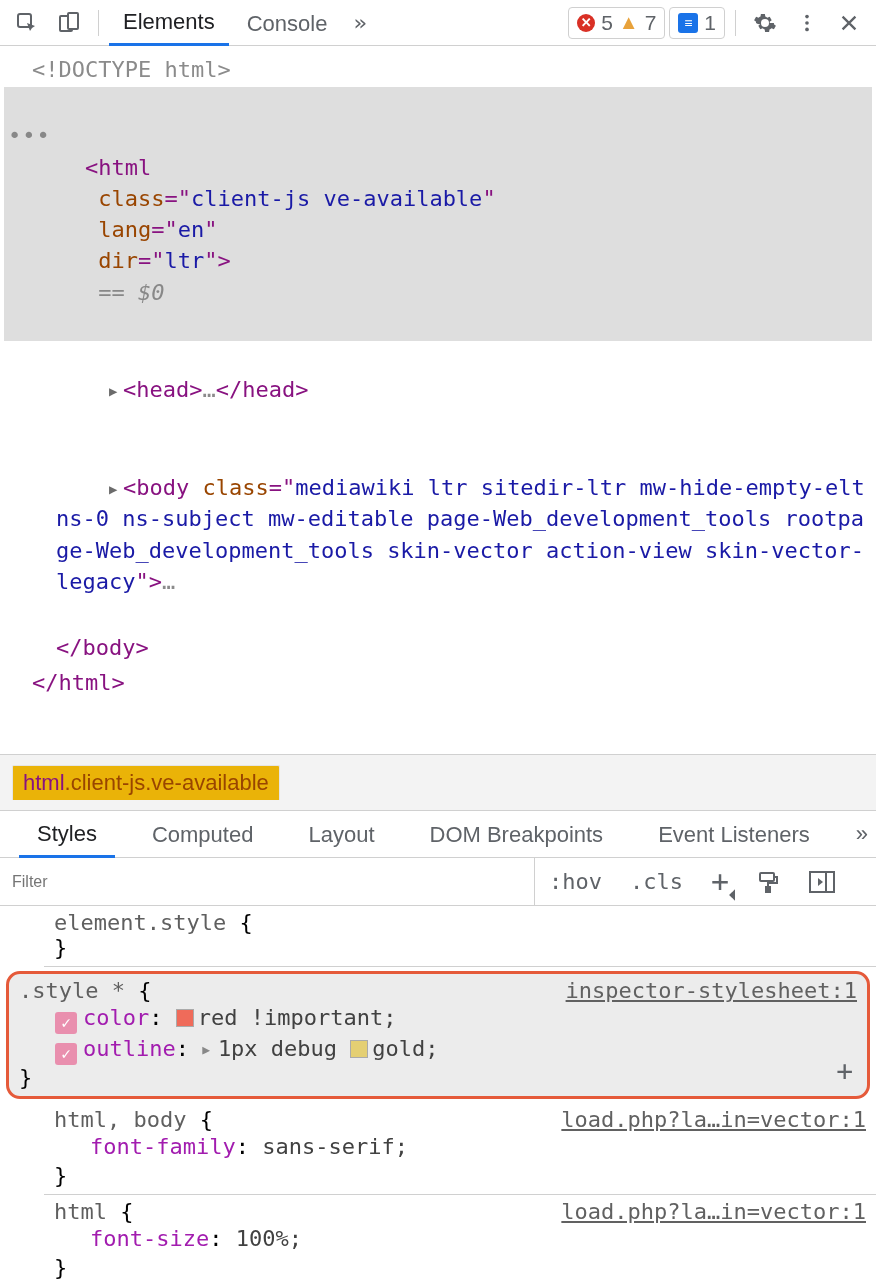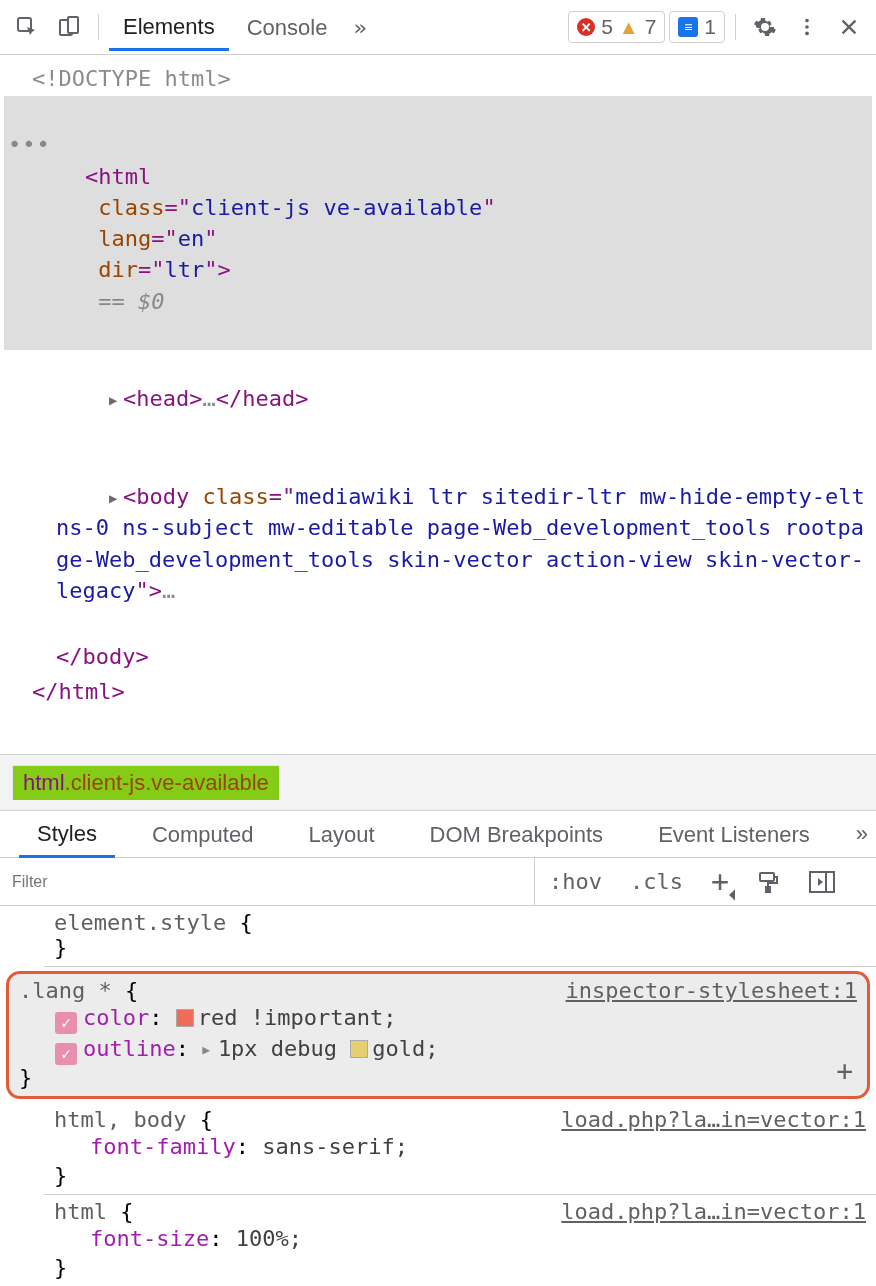--- a/index.html
+++ b/index.html
@@ -9,21 +9,21 @@
     font-family: -apple-system, "SF Mono", Menlo, Consolas, monospace;
     background: #fff;
     overflow: hidden;
     display: flex;
     flex-direction: column;
   }
   
   .toolbar {
     display: flex;
     align-items: center;
-    height: 55px;
+    height: 46px;
     border-bottom: 1px solid #d0d0d0;
     padding: 0 8px;
     gap: 4px;
   }
   .tb-icon {
     width: 38px; height: 38px;
     display: flex; align-items: center; justify-content: center;
     color: #5f6368;
     border-radius: 4px;
   }
@@ -70,21 +70,21 @@
   .seleq { color:#888; font-style:italic; }
   
   .crumb-bar {
     border-top:1px solid #d0d0d0;
     padding: 10px 12px;
     font-family: -apple-system, Arial, sans-serif;
     font-size: 22px;
     background:#f3f3f3;
     display:flex;
   }
-  .crumb-chip{ background:#84cc16; padding:4px 10px; border-top-left-radius:2px; border-top-right-radius:2px; border:1px solid #e5e5e5; border-bottom:none;}
+  .crumb-chip{ background:#eab308; padding:4px 10px; border-top-left-radius:2px; border-top-right-radius:2px; border:1px solid #e5e5e5; border-bottom:none;}
   .crumb-chip .t1{ color:#881280;}
   .crumb-chip .t2{ color:#994500;}
   
   .tabs2 {
     display:flex; align-items:center; gap:0;
     border-top:1px solid #d0d0d0; border-bottom:1px solid #d0d0d0;
     height:48px;
     font-family:-apple-system, Arial, sans-serif;
   }
   .tab2 { font-size:22px; color:#5f6368; padding:10px 18px 8px;margin-left:19px; }
@@ -235,21 +235,21 @@
 
   <div class="rule-block">
     <div class="rule-head">
       <span><span class="sel">element.style</span><span> {</span></span>
     </div>
     <div><span>}</span></div>
   </div>
 
   <div class="rule-block highlight">
     <div class="rule-head">
-      <span><span class="sel">.lang *</span><span> {</span></span>
+      <span><span class="sel">.style *</span><span> {</span></span>
       <span class="src-link">inspector-stylesheet:1</span>
     </div>
     <div class="prop-row">
       <span class="chk">✓</span><span class="prop-name">color</span><span>: </span><span class="swatch" style="background:#ef6b5a"></span><span class="prop-val">red !important;</span>
     </div>
     <div class="prop-row">
       <span class="chk">✓</span><span class="prop-name">outline</span><span>: </span><span class="sm-tri">▶ </span><span class="prop-val">1px debug </span><span class="swatch" style="background:#e4cf73"></span><span class="prop-val">gold;</span>
     </div>
     <div><span>}</span></div>
     <span class="add-plus">+</span>

